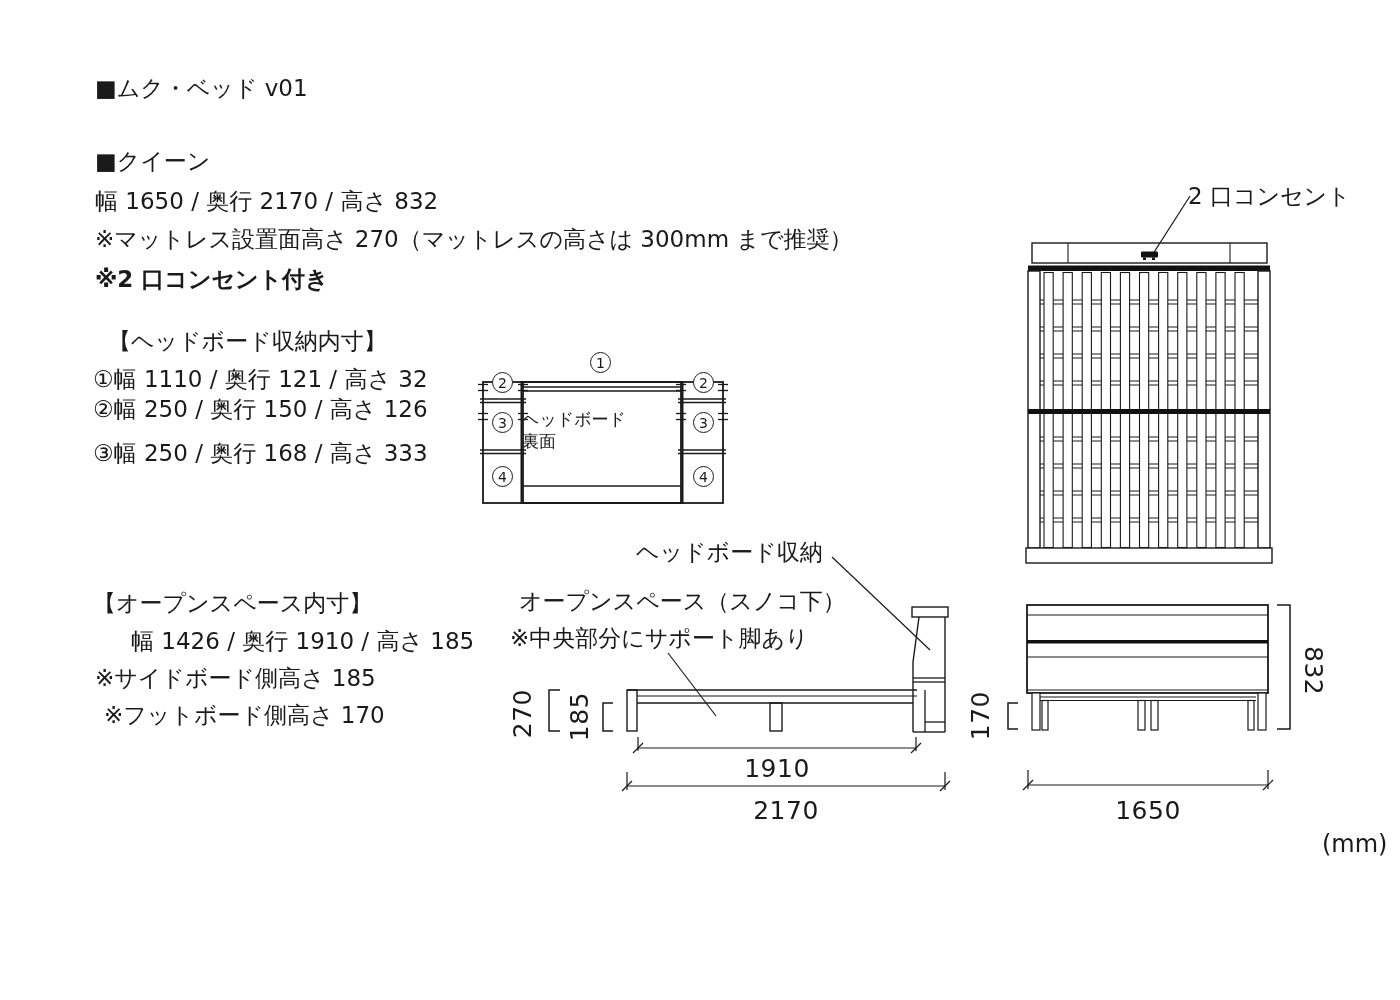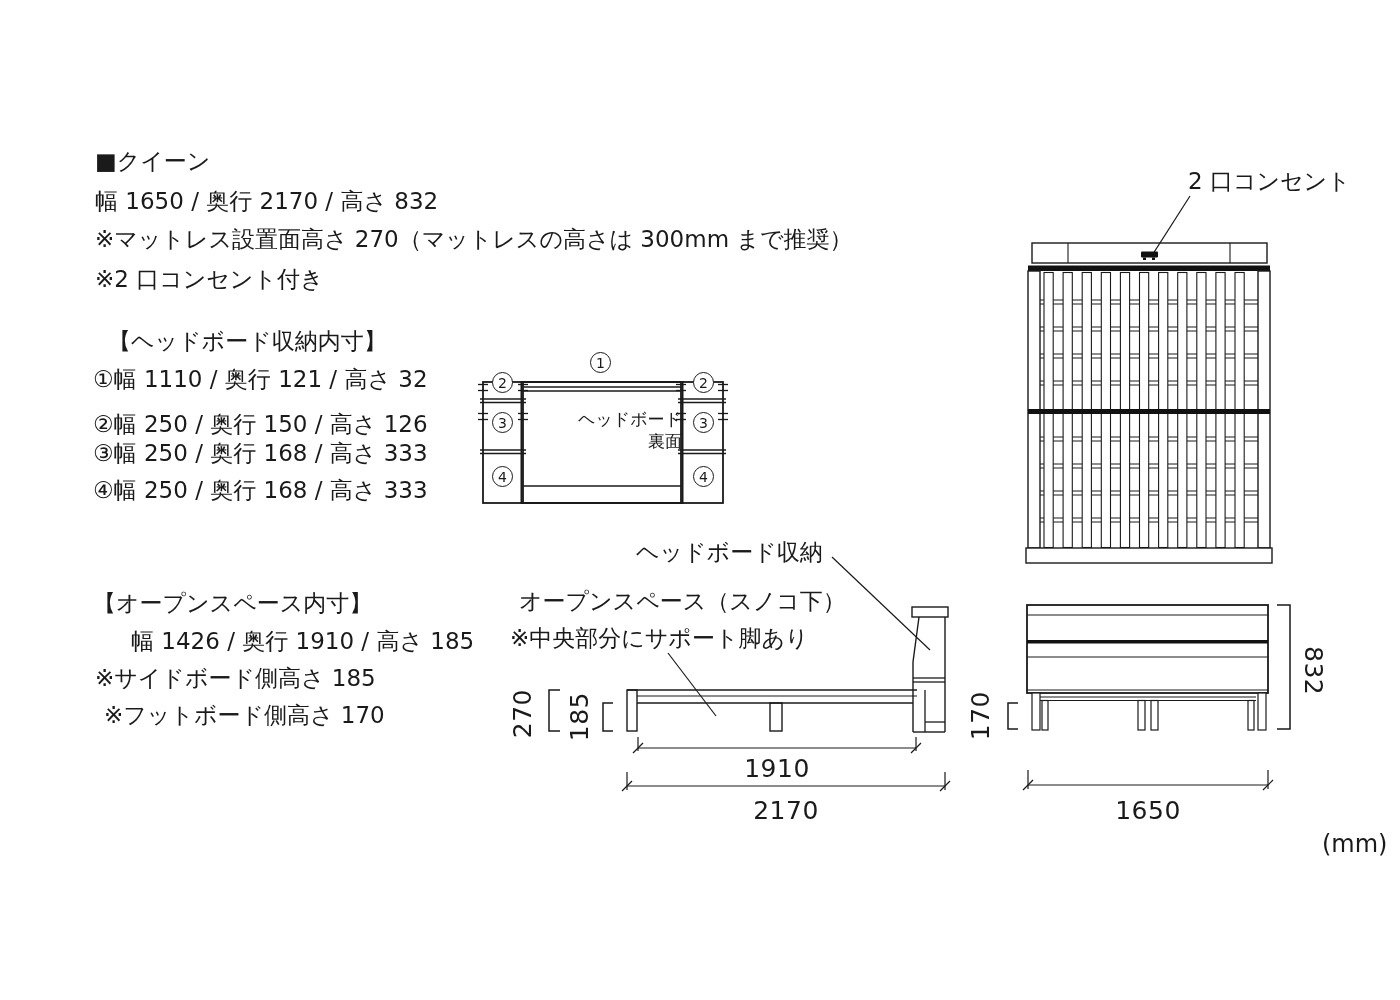--- a/index.html
+++ b/index.html
@@ -4,21 +4,21 @@
 <style>
   html,body{margin:0;padding:0;background:#fff;}
   .canvas{position:relative;width:1400px;height:1000px;background:#ffffff;overflow:hidden;
           font-family:"DejaVu Sans","Liberation Sans",sans-serif;color:#1a1a1a;}
   .geo{position:absolute;left:0;top:0;}
   .txt{position:absolute;white-space:nowrap;font-size:23px;line-height:1.25;}
   .dim{font-size:25px;letter-spacing:.5px;}
   .ctr{text-align:center;}
   .rot-ccw{transform:rotate(-90deg);}
   .rot-cw{transform:rotate(90deg);}
-  .rear-label{position:absolute;left:522px;top:408px;width:160px;text-align:right;
+  .rear-label{position:absolute;left:522px;top:408px;width:160px;text-align:left;
               font-size:17px;line-height:22px;white-space:pre-line;font-weight:500;}
   .badge{position:absolute;width:21px;height:21px;box-sizing:border-box;background:#fff;
          border:1.6px solid #1a1a1a;border-radius:50%;display:flex;align-items:center;
          justify-content:center;font-size:14px;line-height:1;}
 </style>
 </head>
 <body>
 
 <div class="canvas">
 
@@ -168,52 +168,52 @@
       <g stroke-width="1.2">
         <line x1="1028" y1="770" x2="1028" y2="789"></line>
           <line x1="1268" y1="770" x2="1268" y2="789"></line>
         <line x1="1028" y1="785" x2="1268" y2="785"></line>
         <line x1="1023" y1="790" x2="1033" y2="780"></line>
           <line x1="1263" y1="790" x2="1273" y2="780"></line>
       </g>
     </g>
   </svg>
 
+  <div class="txt" style="left:95px;top:74px;">■ムク・ベッド v01</div>
 
   <div class="txt" style="left:95px;top:147px;">■クイーン</div>
   <div class="txt" style="left:95px;top:187px;">幅 1650 / 奥行 2170 / 高さ 832</div>
   <div class="txt" style="left:95px;top:225px;">※マットレス設置面高さ 270（マットレスの高さは 300mm まで推奨）</div>
-  <div class="txt" style="left:95px;top:265px;">※2 口コンセント付き</div>
+  <div class="txt" style="left:95px;top:265px;font-weight:bold;">※2 口コンセント付き</div>
 
   <div class="txt" style="left:93px;top:327px;margin-left:15px;">【ヘッドボード収納内寸】</div>
   <div class="txt" style="left:93px;top:365px;">①幅 1110 / 奥行 121 / 高さ 32</div>
-  <div class="txt" style="left:93px;top:410px;">②幅 250 / 奥行 150 / 高さ 126</div>
+  <div class="txt" style="left:93px;top:395px;">②幅 250 / 奥行 150 / 高さ 126</div>
   <div class="txt" style="left:93px;top:439px;">③幅 250 / 奥行 168 / 高さ 333</div>
-  <div class="txt" style="left:93px;top:476px;">④幅 250 / 奥行 168 / 高さ 333</div>
 
   <div class="txt" style="left:93px;top:589px;">【オープンスペース内寸】</div>
   <div class="txt" style="left:95px;top:627px;padding-left:36px;">幅 1426 / 奥行 1910 / 高さ 185</div>
   <div class="txt" style="left:95px;top:664px;">※サイドボード側高さ 185</div>
   <div class="txt" style="left:104px;top:701px;">※フットボード側高さ 170</div>
 
   <div class="rear-label">ヘッドボード
 裏面</div>
   <div class="badge" style="left:590px;top:352px;">1</div>
   <div class="badge" style="left:492px;top:372px;">2</div>
   <div class="badge" style="left:693px;top:372px;">2</div>
   <div class="badge" style="left:492px;top:412px;">3</div>
   <div class="badge" style="left:693px;top:412px;">3</div>
   <div class="badge" style="left:492px;top:466px;">4</div>
   <div class="badge" style="left:693px;top:466px;">4</div>
 
   <div class="txt" style="left:636px;top:538px;">ヘッドボード収納</div>
   <div class="txt" style="left:519px;top:587px;">オープンスペース（スノコ下）</div>
   <div class="txt" style="left:510px;top:624px;">※中央部分にサポート脚あり</div>
 
-  <div class="txt" style="left:1188px;top:167px;text-align:center;">2 口コンセント</div>
+  <div class="txt" style="left:1188px;top:182px;text-align:center;">2 口コンセント</div>
 
   <div class="txt dim ctr rot-ccw" style="left:483px;top:698px;width:80px;">270</div>
   <div class="txt dim ctr rot-ccw" style="left:540px;top:701px;width:80px;">185</div>
   <div class="txt dim ctr rot-ccw" style="left:941px;top:700px;width:80px;">170</div>
   <div class="txt dim ctr" style="left:737px;top:753px;width:80px;">1910</div>
   <div class="txt dim ctr" style="left:746px;top:795px;width:80px;">2170</div>
   <div class="txt dim ctr rot-cw" style="left:1273px;top:655px;width:80px;">832</div>
   <div class="txt dim ctr" style="left:1108px;top:795px;width:80px;">1650</div>
 
   <div class="txt" style="left:1322px;top:829px;font-size:24px;">(mm)</div>

